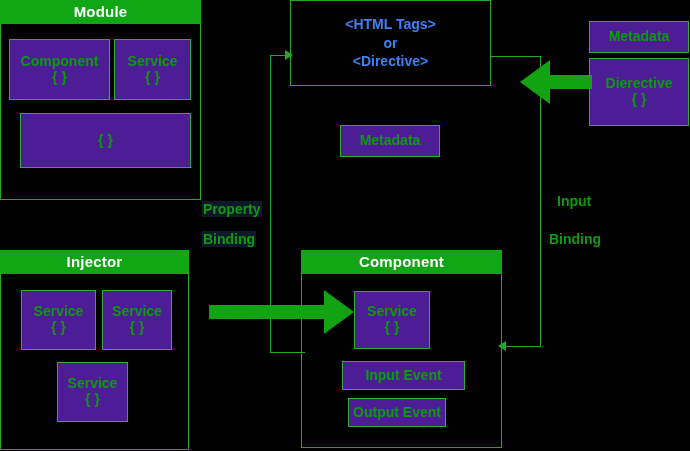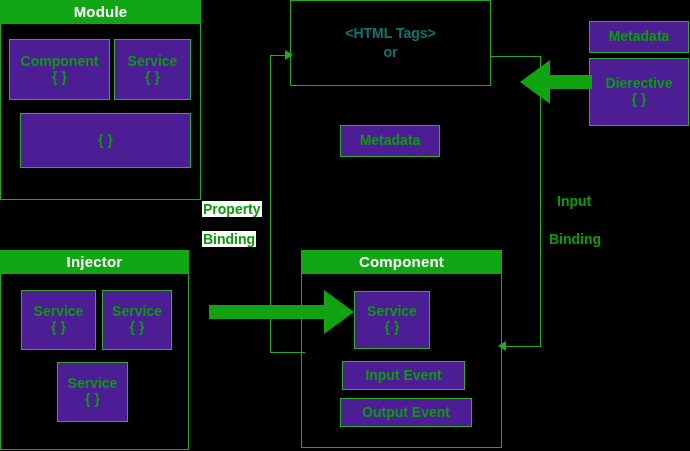--- a/index.html
+++ b/index.html
@@ -29,42 +29,42 @@
     border:1px solid #2fae2f;color:#0a9c0a;
     font-size:14px;font-weight:bold;text-align:left;
     display:flex;flex-direction:column;align-items:center;justify-content:center;
     line-height:1.12;
   }
   .card .l2{display:block;}
 
   
   .tmpl-inner{
     box-sizing:border-box;position:absolute;background:#000;
-    border:1px solid #1faa22;color:#0f766e;
+    border:1px solid #1faa22;color:#3b82f6;
     font-size:14px;font-weight:bold;text-align:center;
     display:flex;flex-direction:column;align-items:center;justify-content:center;
     line-height:1.35;
   }
 
   
   .line{position:absolute;background:#1faa22;}
   .arrow-head{position:absolute;width:0;height:0;}
   .ah-right{border-top:5px solid transparent;border-bottom:5px solid transparent;border-left:8px solid #1faa22;}
   .ah-left{border-top:5px solid transparent;border-bottom:5px solid transparent;border-right:8px solid #1faa22;}
 
   
   .fat-arrow{position:absolute;}
   .fat-arrow .shaft{position:absolute;background:#12a312;}
   .fat-arrow .head{position:absolute;width:0;height:0;}
   .head-right{border-top:22px solid transparent;border-bottom:22px solid transparent;border-left:30px solid #12a312;}
   .head-left{border-top:22px solid transparent;border-bottom:22px solid transparent;border-right:30px solid #12a312;}
 
   
   .lbl{position:absolute;font-size:14px;font-weight:bold;white-space:nowrap;}
-  .lbl-onwhite{background:#ffffff;color:#0a9c0a;padding:0 1px;}
+  .lbl-onwhite{background:#0f172a;color:#0a9c0a;padding:0 1px;}
   .lbl-onblack{background:transparent;color:#0a9c0a;}
 </style>
 </head>
 <body>
 
 <div class="stage">
 
   <div class="panel" style="left:0px;top:0px;width:201px;">
     <div class="panel-title">Module</div>
     <div class="panel-body" style="height:176px;">
@@ -80,20 +80,21 @@
         <span class="l2">{ }</span>
       </div>
     </div>
   </div>
 
   <div class="panel" style="left:290px;top:0px;width:201px;">
     <div class="panel-body" style="height:187px;border:none;">
       <div class="tmpl-inner" style="left:0px;top:0px;width:201px;height:86px;">
         <span>&lt;HTML Tags&gt;</span>
         <span>or</span>
+        <span>&lt;Directive&gt;</span>
       </div>
       <div class="card" style="left:50px;top:125px;width:100px;height:32px;">
         <span>Metadata</span>
       </div>
     </div>
   </div>
 
   <div class="card" style="left:589px;top:21px;width:100px;height:32px;">
     <span>Metadata</span>
   </div>
@@ -123,21 +124,21 @@
   <div class="panel" style="left:301px;top:250px;width:201px;">
     <div class="panel-title">Component</div>
     <div class="panel-body" style="height:174px;">
       <div class="card" style="left:52px;top:17px;width:76px;height:58px;">
         <span>Service</span>
         <span class="l2">{ }</span>
       </div>
       <div class="card" style="left:40px;top:87px;width:123px;height:29px;">
         <span>Input Event</span>
       </div>
-      <div class="card" style="left:38px;top:124px;width:132px;height:29px;">
+      <div class="card" style="left:46px;top:124px;width:98px;height:29px;">
         <span>Output Event</span>
       </div>
     </div>
   </div>
 
   <div class="line" style="left:270px;top:55px;width:1px;height:297px;"></div>
   <div class="line" style="left:270px;top:352px;width:35px;height:1px;"></div>
   <div class="line" style="left:270px;top:55px;width:17px;height:1px;"></div>
   <div class="arrow-head ah-right" style="left:285px;top:50px;"></div>
 

